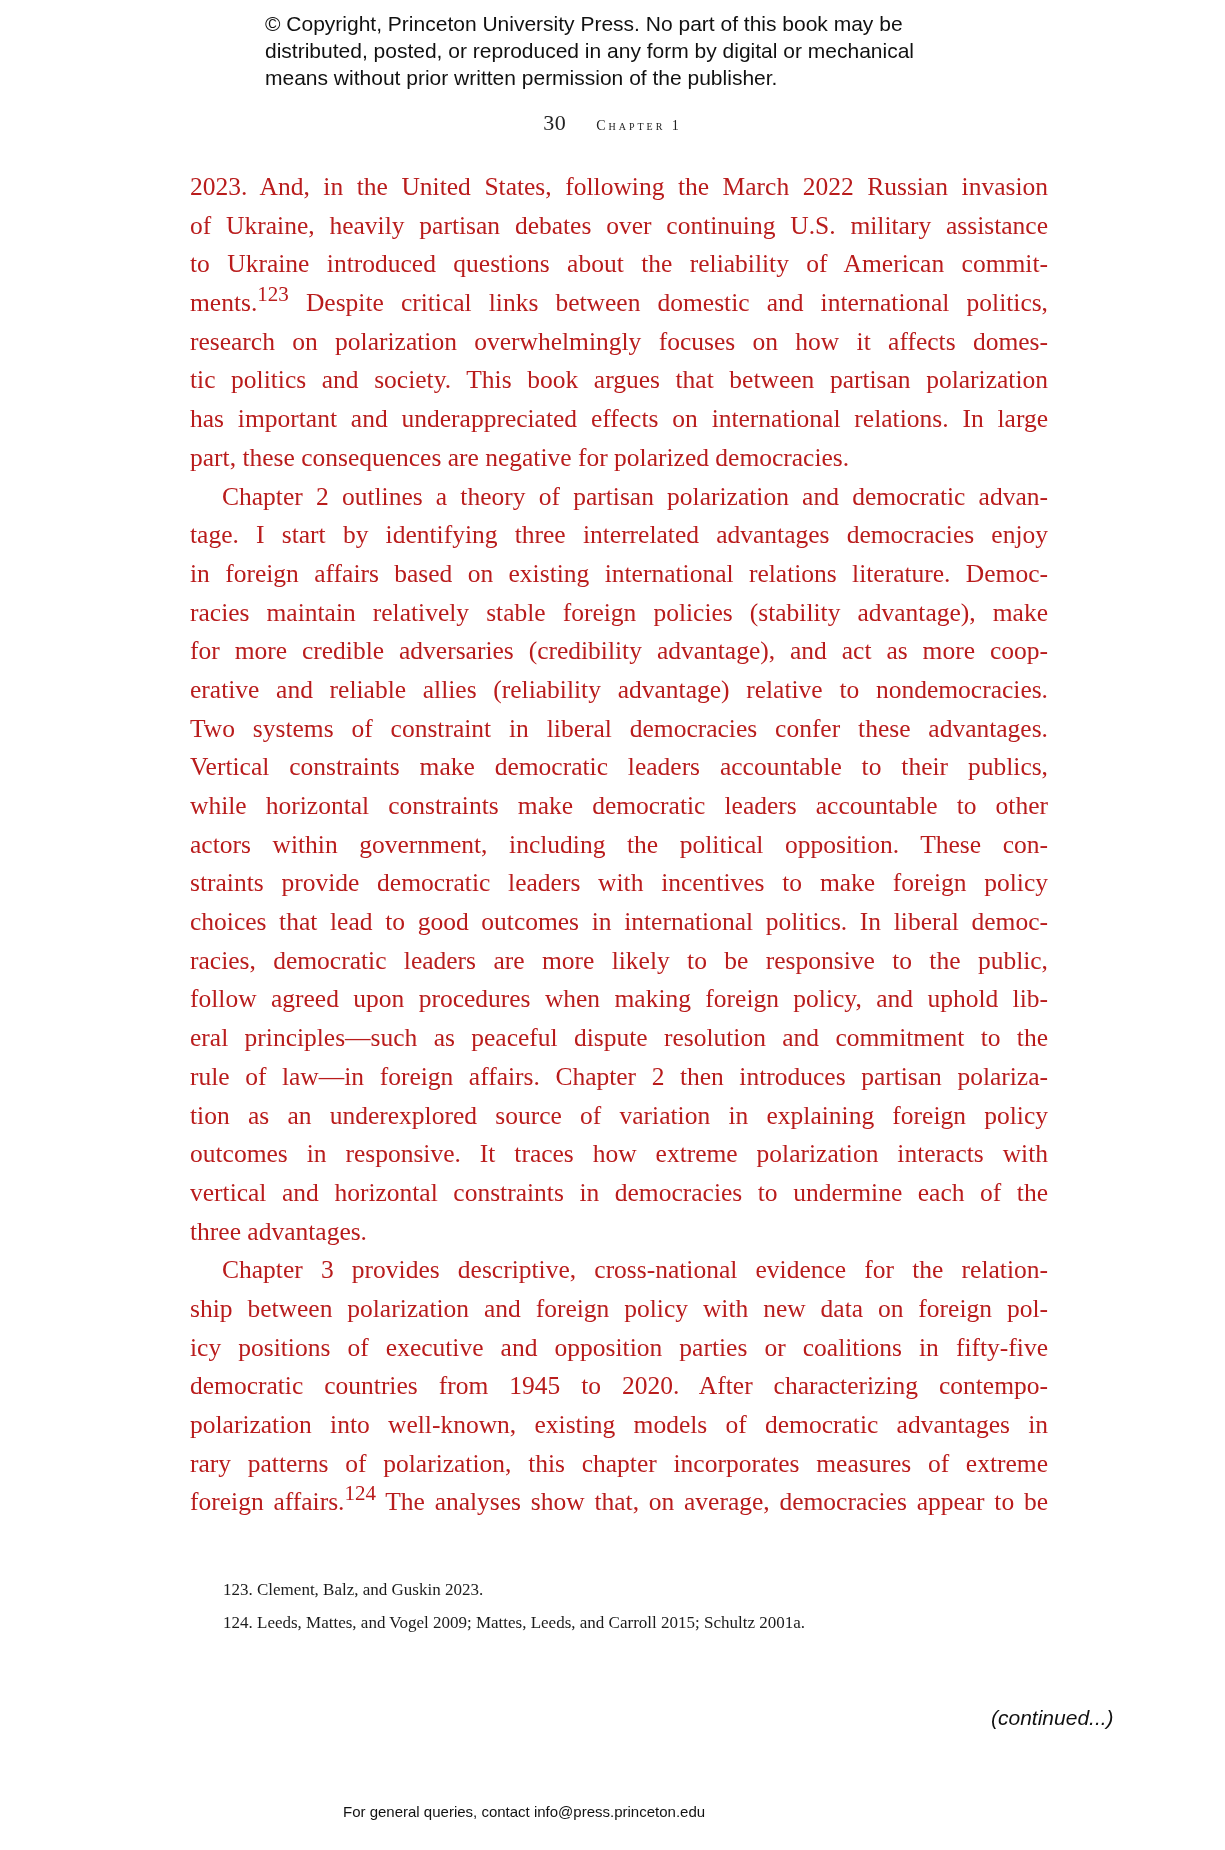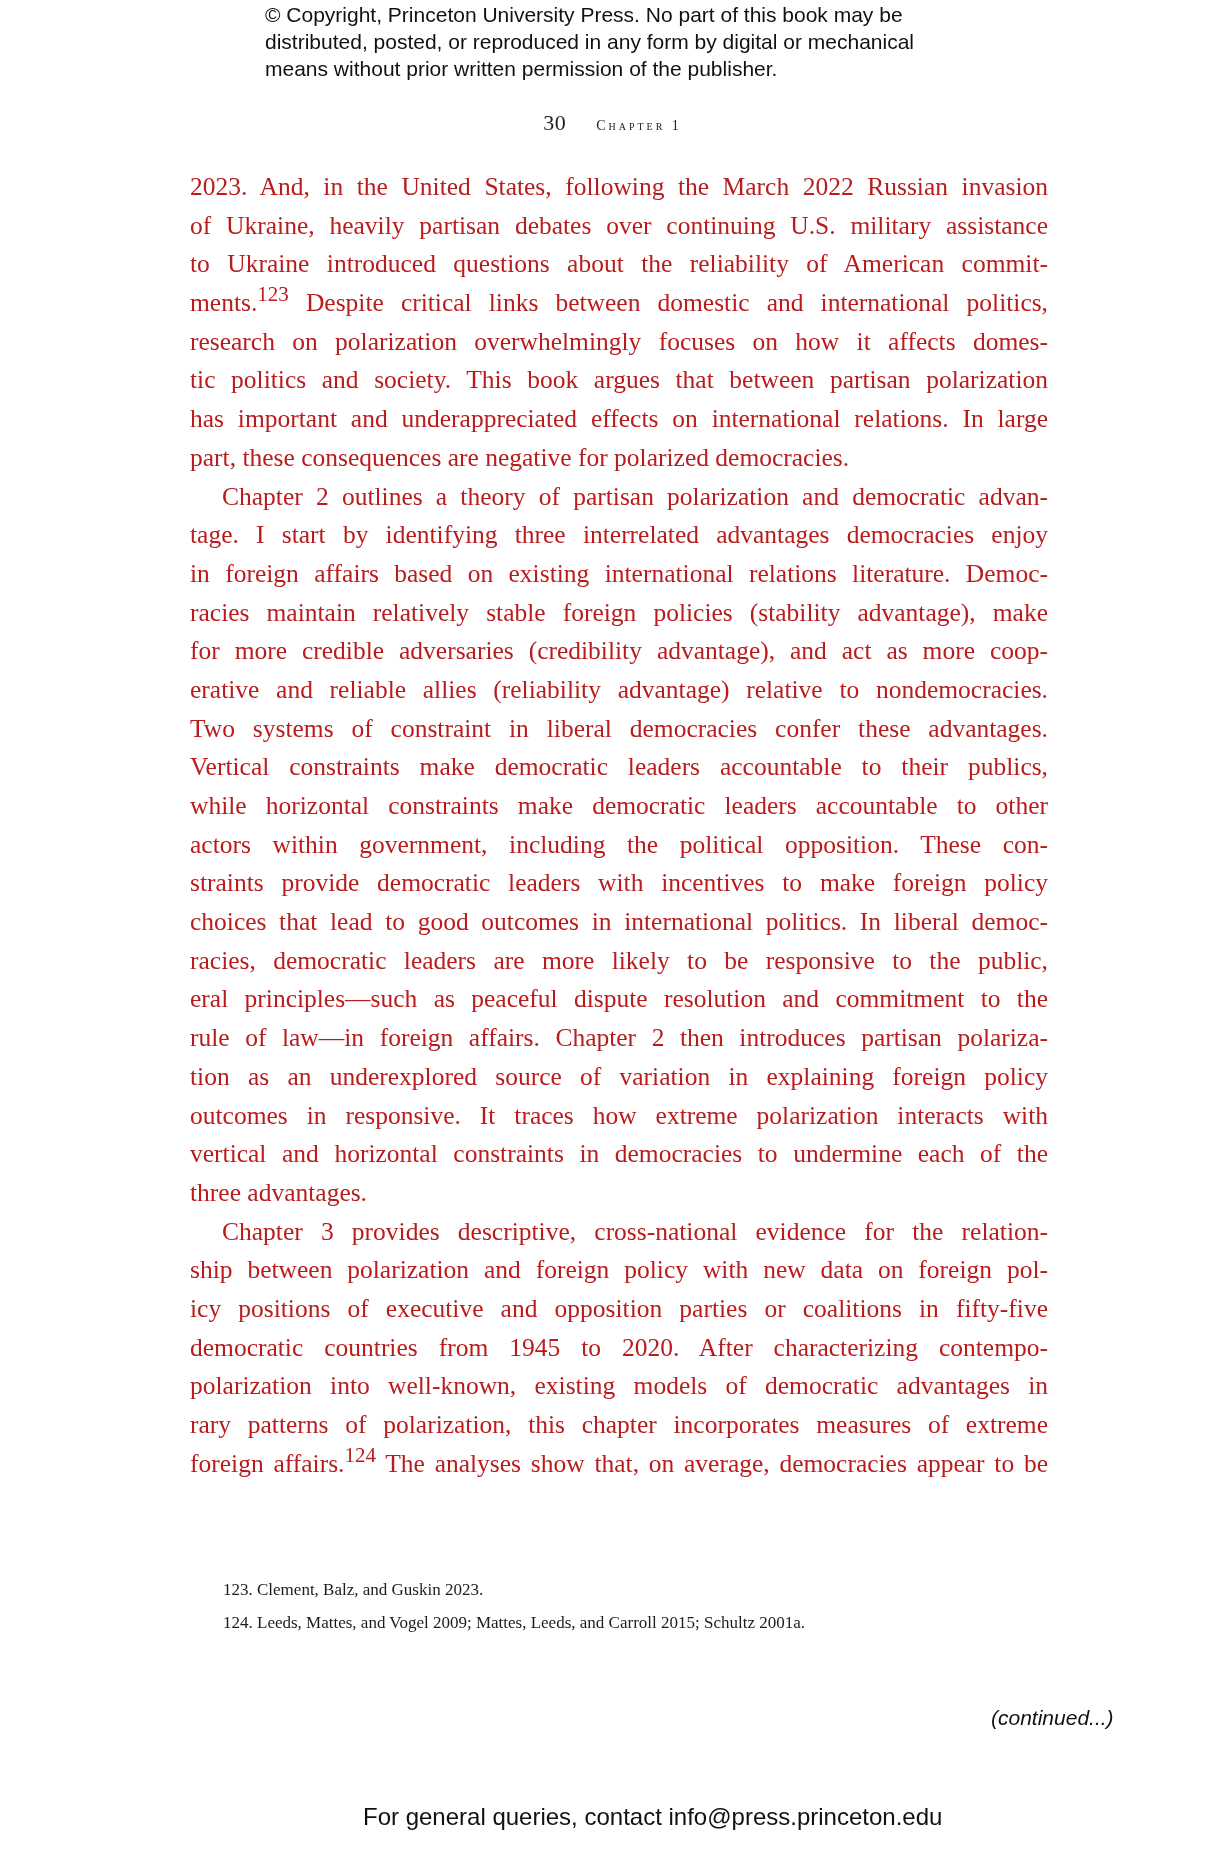--- a/index.html
+++ b/index.html
@@ -1,18 +1,18 @@
 <!DOCTYPE html>
 <html><head>
 <meta charset="utf-8">
 <style>
   html, body { margin: 0; padding: 0; background: #ffffff; }
   body { width: 1225px; height: 1850px; position: relative; overflow: hidden; color: #1a1a1a; }
   .copyright {
-    position: absolute; left: 265px; top: 1px; width: 760px;
+    position: absolute; left: 265px; top: 10px; width: 760px;
     font-family: "Liberation Sans", sans-serif; font-size: 21px; line-height: 27px; color: #111;
   }
   .copyright div { white-space: nowrap; }
   .running-head {
     position: absolute; left: 0; width: 1225px; top: 110px; text-align: center;
     font-family: "Liberation Serif", serif; font-size: 22px; color: #222; letter-spacing: 0.5px;
   }
   .running-head .pg { margin-right: 24px; }
   .running-head .chap { font-variant: small-caps; letter-spacing: 3px; font-size: 14px; }
   .body-text {
@@ -30,21 +30,21 @@
     position: absolute; left: 223px; top: 1573px; width: 850px;
     font-family: "Liberation Serif", serif; font-size: 17px; line-height: 33px; color: #1c1c1c;
   }
   .footnotes div { white-space: nowrap; }
   .continued {
     position: absolute; left: 952px; top: 1706px;
     font-family: "Liberation Sans", sans-serif; font-style: italic; font-size: 21px; color: #111; margin-left: 39px;
   }
   .footer {
     position: absolute; left: 343px; top: 1803px;
-    font-family: "Liberation Sans", sans-serif; font-size: 24px; color: #111; margin-left: 20px;
+    font-family: "Liberation Sans", sans-serif; font-size: 15px; color: #111;
   }
 </style>
 </head>
 <body>
 
 <div class="copyright">
   <div>© Copyright, Princeton University Press. No part of this book may be</div>
   <div>distributed, posted, or reproduced in any form by digital or mechanical</div>
   <div>means without prior written permission of the publisher.</div>
 </div>
@@ -71,20 +71,21 @@
   <span class="line">racies maintain relatively stable foreign policies (stability advantage), make</span>
   <span class="line">for more credible adversaries (credibility advantage), and act as more coop-</span>
   <span class="line">erative and reliable allies (reliability advantage) relative to nondemocracies.</span>
   <span class="line">Two systems of constraint in liberal democracies confer these advantages.</span>
   <span class="line">Vertical constraints make democratic leaders accountable to their publics,</span>
   <span class="line">while horizontal constraints make democratic leaders accountable to other</span>
   <span class="line">actors within government, including the political opposition. These con-</span>
   <span class="line">straints provide democratic leaders with incentives to make foreign policy</span>
   <span class="line">choices that lead to good outcomes in international politics. In liberal democ-</span>
   <span class="line">racies, democratic leaders are more likely to be responsive to the public,</span>
+  <span class="line">follow agreed upon procedures when making foreign policy, and uphold lib-</span>
   <span class="line">eral principles—such as peaceful dispute resolution and commitment to the</span>
   <span class="line">rule of law—in foreign affairs. Chapter 2 then introduces partisan polariza-</span>
   <span class="line">tion as an underexplored source of variation in explaining foreign policy</span>
   <span class="line">outcomes in responsive. It traces how extreme polarization interacts with</span>
   <span class="line">vertical and horizontal constraints in democracies to undermine each of the</span>
   <span class="line last">three advantages.</span>
 
   <span class="line indent">Chapter 3 provides descriptive, cross-national evidence for the relation-</span>
   <span class="line">ship between polarization and foreign policy with new data on foreign pol-</span>
   <span class="line">icy positions of executive and opposition parties or coalitions in fifty-five</span>

